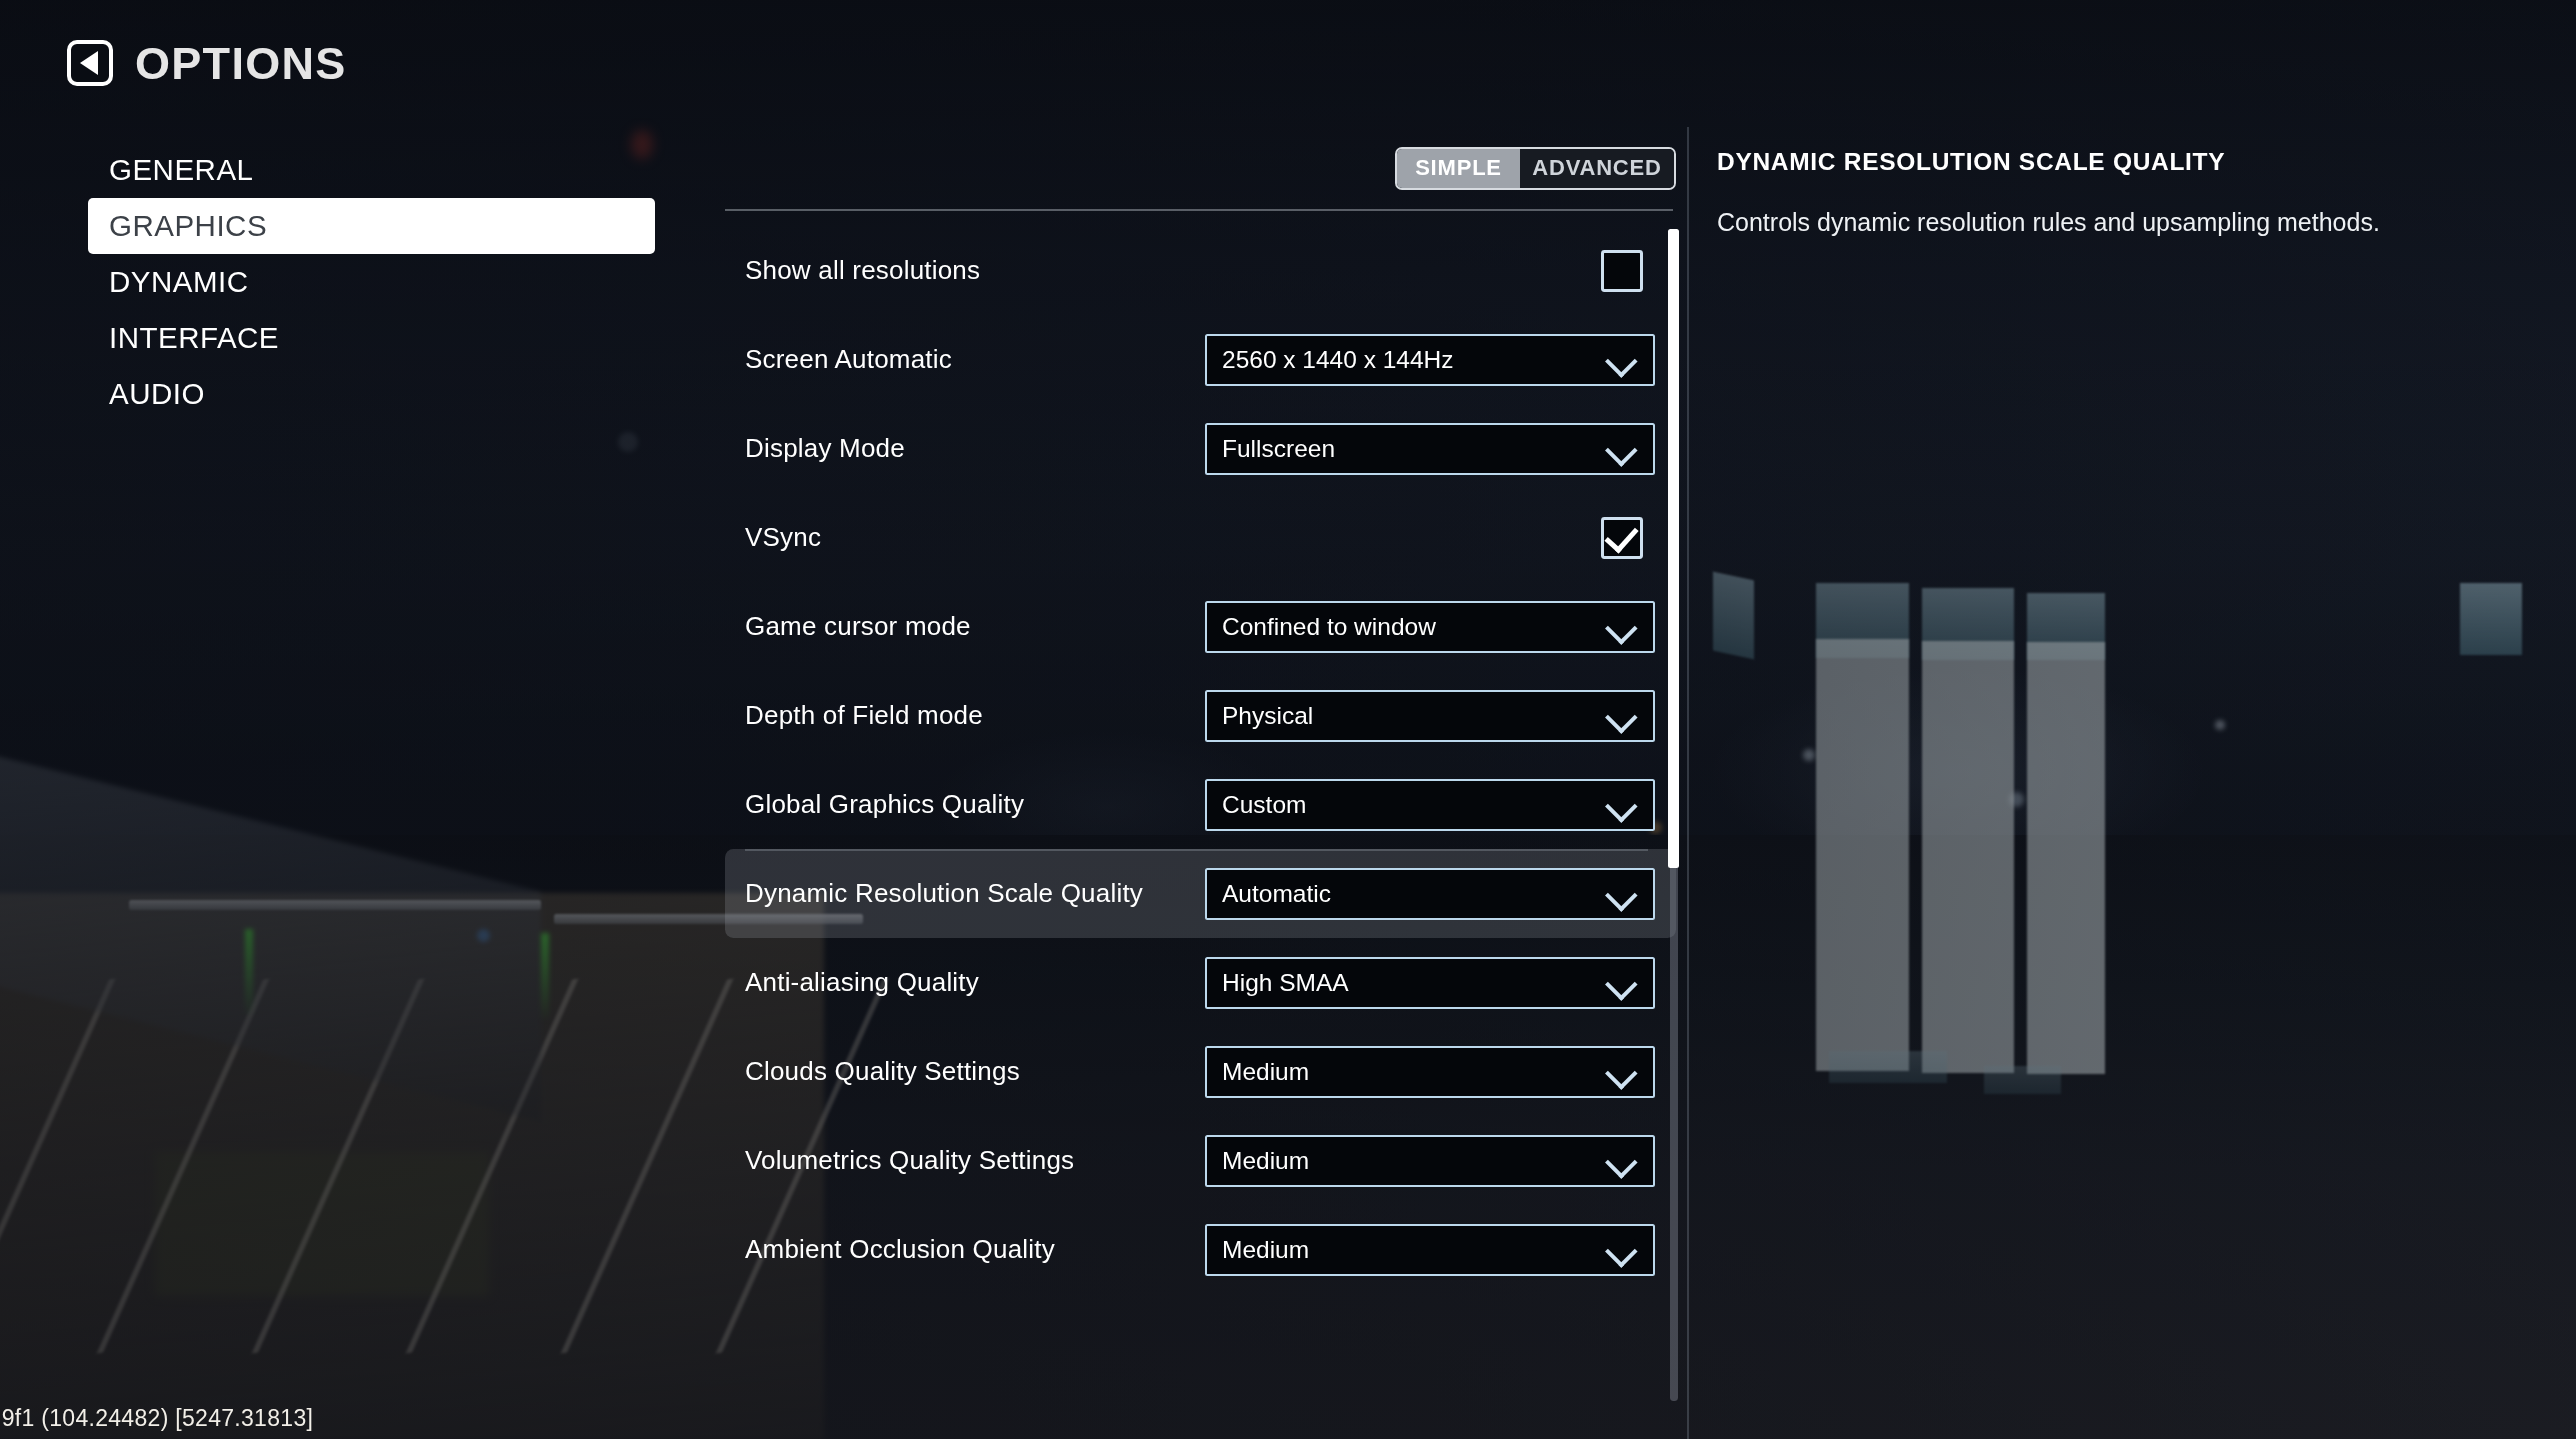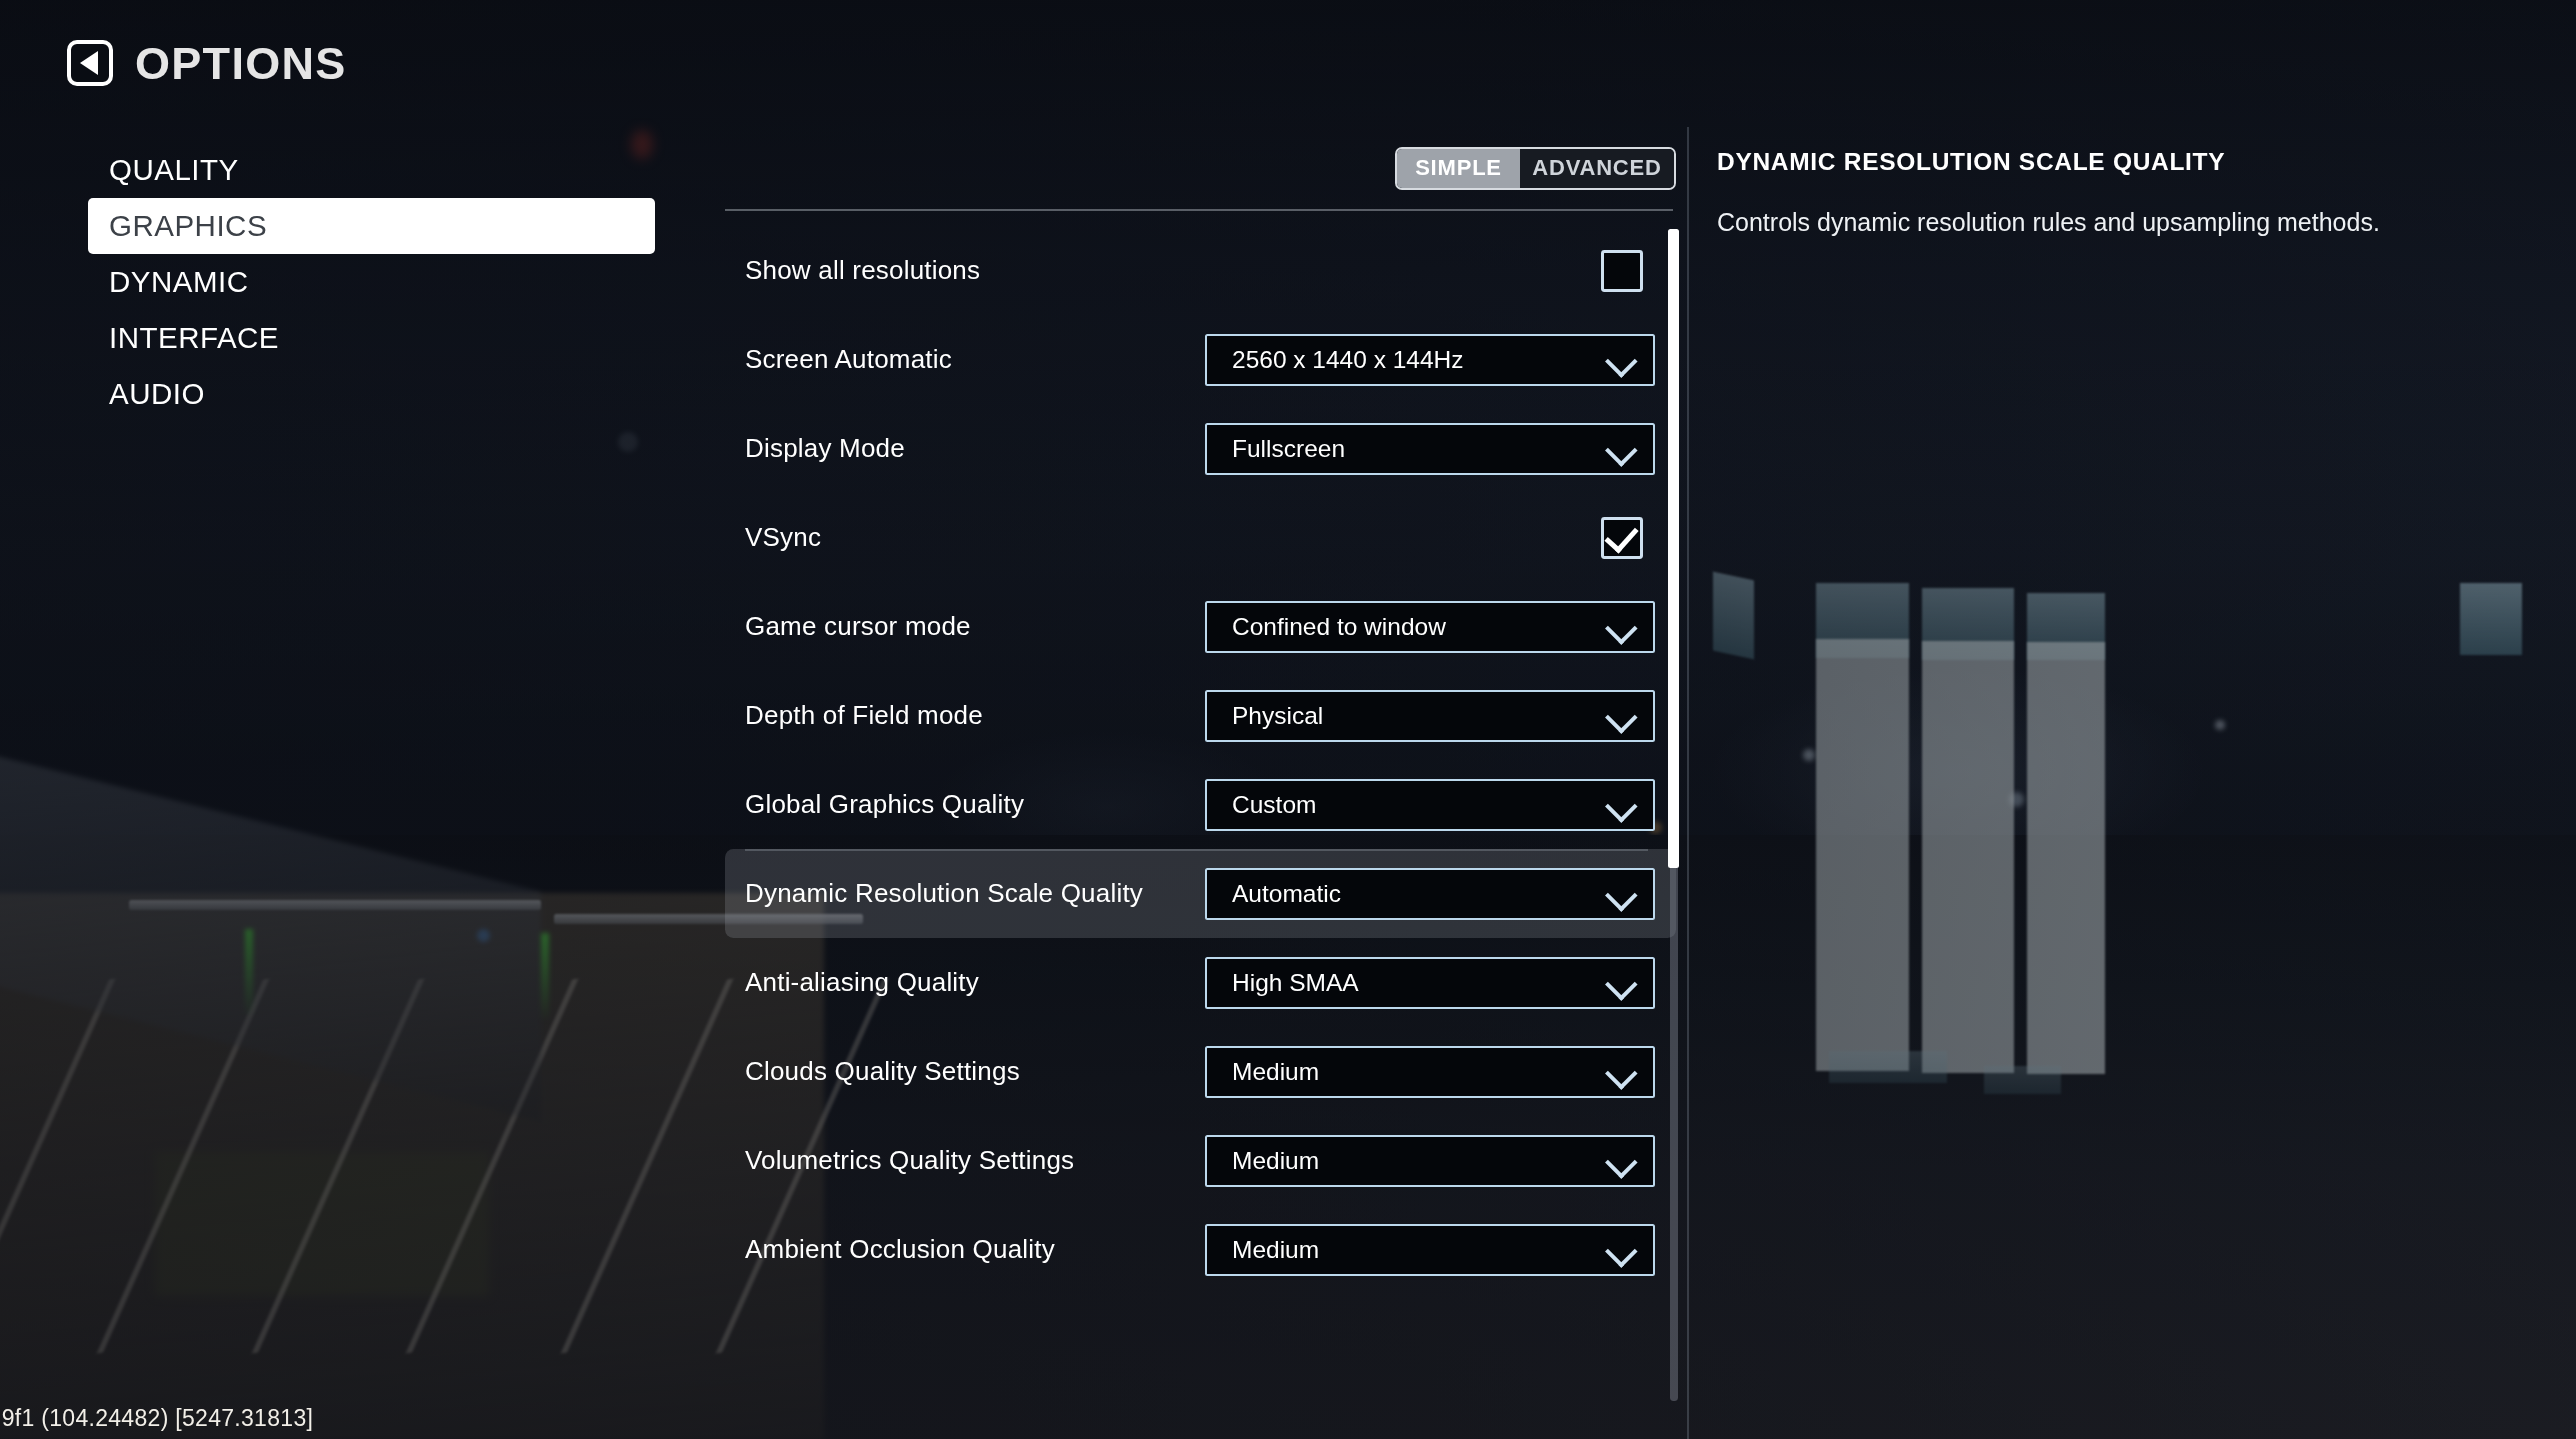--- a/index.html
+++ b/index.html
@@ -250,21 +250,21 @@
   }
   .dropdown {
     width: 450px;
     height: 52px;
     background: #04060a;
     border: 2.5px solid #bcd8ec;
     border-radius: 2.5px;
     box-sizing: border-box;
     display: flex;
     align-items: center;
-    padding: 0 25px;
+    padding: 0 15px;
     position: relative;
   }
   .dropdown-value {
     color: #ffffff;
     font-size: 24.5px;
   }
   .chev {
     position: absolute;
     right: 20px;
     top: 50%;
@@ -404,21 +404,21 @@
 
   <div class="header">
     <div class="back-btn">
       <div class="back-tri"></div>
     </div>
     <div class="page-title">OPTIONS</div>
   </div>
 
   <div class="sidebar">
     <div class="nav-item">
-        <span>QUALITY</span>
+        <span>GENERAL</span>
       </div>
     <div class="nav-item selected">
         <span>GRAPHICS</span>
       </div>
     <div class="nav-item">
         <span>DYNAMIC</span>
       </div>
     <div class="nav-item">
         <span>INTERFACE</span>
       </div>

